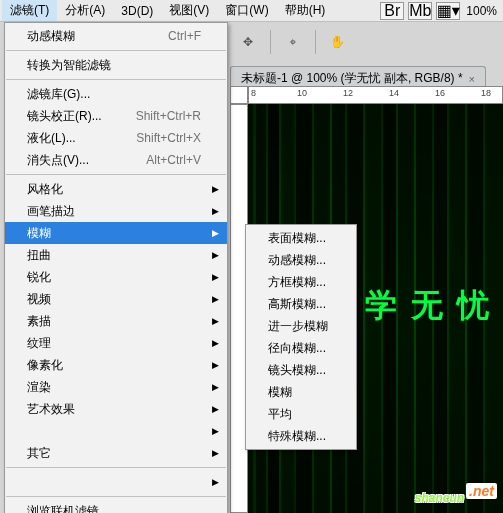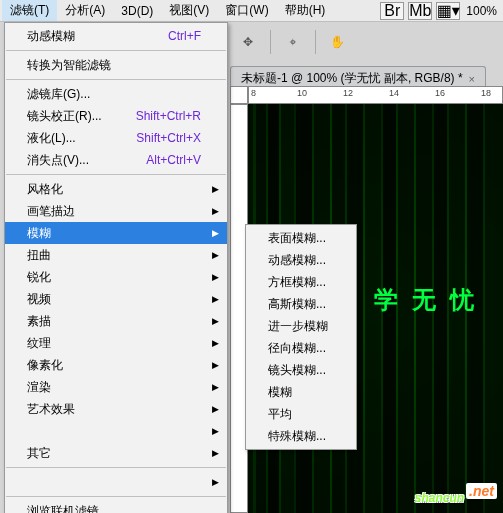--- a/index.html
+++ b/index.html
@@ -32,29 +32,29 @@
  #004000 45% 46%, #001600 46% 52%,
  #003200 52% 53%, #000900 53% 58%,
  #003e00 58% 59%, #001300 59% 65%,
  #004400 65% 66%, #001100 66% 72%,
  #003400 72% 73%, #000b00 73% 78%,
  #003a00 78% 79%, #001500 79% 85%,
  #004600 85% 86%, #000d00 86% 92%,
  #003800 92% 93%, #001700 93% 100%);
  filter:blur(0.5px)}
 .matrix::after{content:"";position:absolute;inset:0;background:radial-gradient(circle at 50% 50%,transparent 0%,rgba(0,0,0,0.4) 100%)}
-.canvas-text{position:absolute;top:180px;right:15px;color:#00ff40;font-size:24px;font-weight:bold;letter-spacing:14px;white-space:nowrap}
+.canvas-text{position:absolute;top:180px;right:0;color:#00ff40;font-size:32px;font-weight:bold;letter-spacing:14px;white-space:nowrap}
 .watermark{position:absolute;bottom:6px;right:6px;color:#8cff3a;font-size:18px;font-weight:bold;font-style:italic;text-shadow:1px 1px 0 #fff,-1px -1px 0 #fff,1px -1px 0 #fff,-1px 1px 0 #fff}
 .watermark .dot{color:#ff7a2a;font-size:14px;display:inline-block;background:#fff;padding:0 3px;border-radius:2px;margin-left:2px;vertical-align:6px}
 
 .menu{position:absolute;background:#f2f2f2;border:1px solid #9a9a9a;box-shadow:2px 2px 4px rgba(0,0,0,0.3);padding:2px 0}
 .menu .row{display:flex;align-items:center;height:22px;padding:0 26px 0 22px;cursor:default;white-space:nowrap;position:relative}
 .menu .row.selected{background:#2b80e0;color:#fff}
 .menu .row .lbl{flex:1}
-.menu .row .acc{color:#6d28d9;margin-left:24px}
+.menu .row .acc{color:#737373;margin-left:24px}
 .menu .row .arrow{position:absolute;right:8px;font-size:9px}
 .menu .sep{height:1px;background:#c0c0c0;margin:3px 1px}
 .menu1{top:22px;left:4px;width:224px}
 .menu2{top:224px;left:245px;width:112px}
 </style>
 </head>
 <body>
 
 <div class="menubar">
   <div class="mitem active">滤镜(T)</div>

